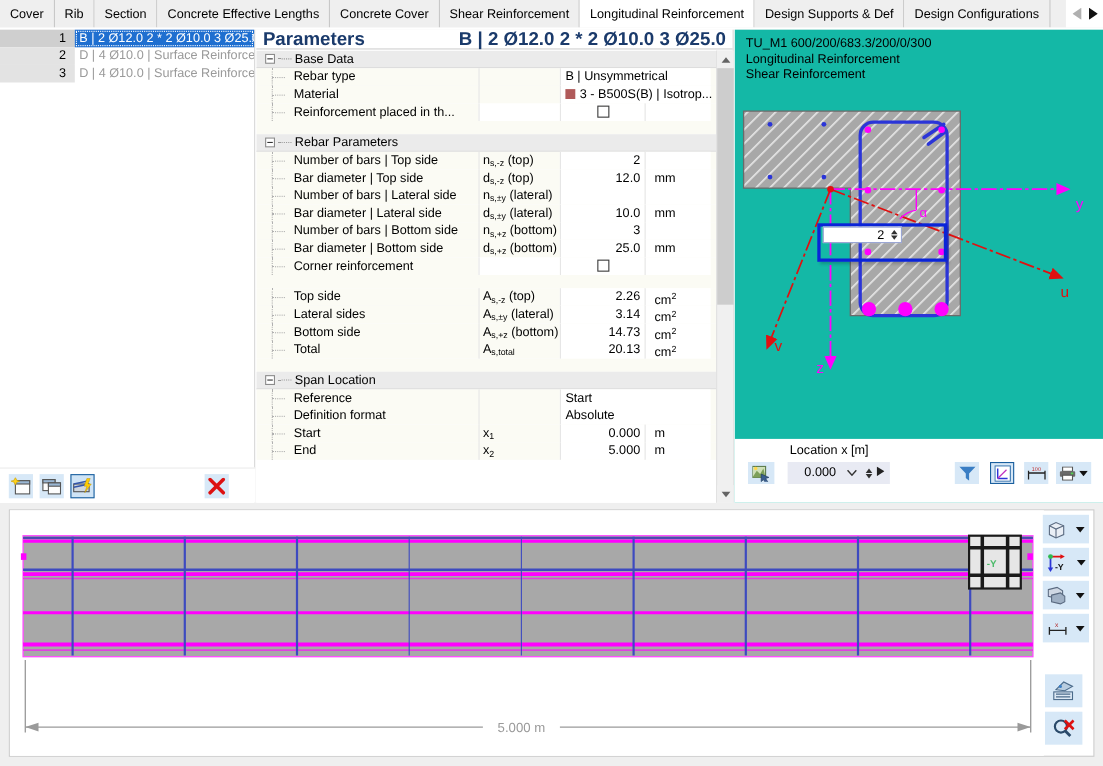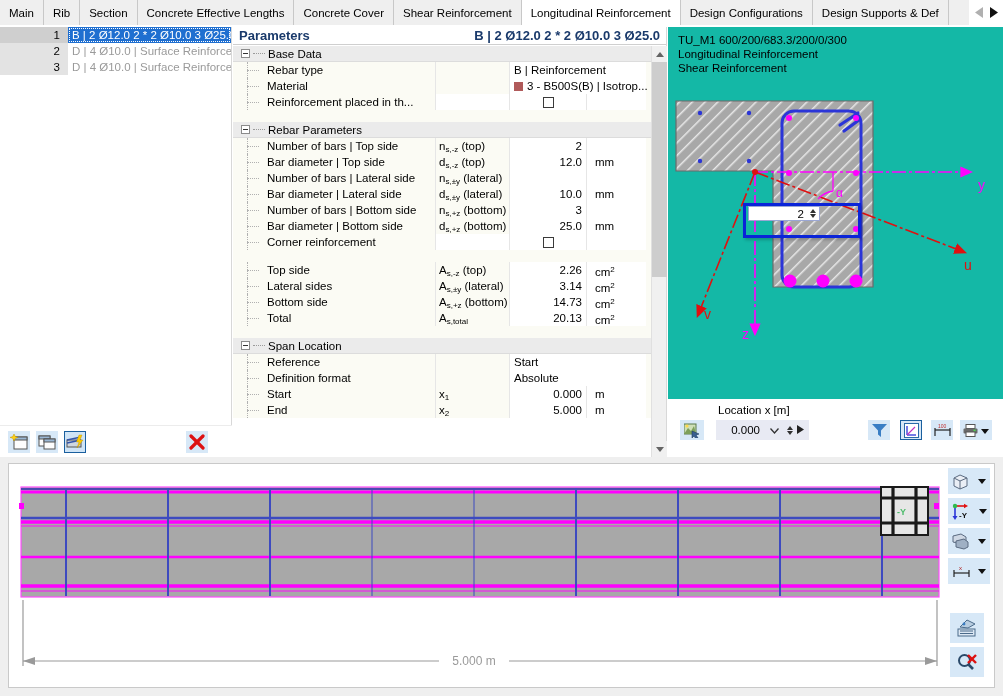--- a/index.html
+++ b/index.html
@@ -96,21 +96,21 @@
   .tbtn.sel { border: 1px solid #1a5f9e; background: #cfe4f6; }
   .tbtn.del { margin-left: auto; margin-right: 16px; background: #d7e8f7; }
 
   
   #params-panel {
     position: absolute; left: 233px; top: 0; width: 434px; height: 430px;
     background: #ffffff; border-right: 1px solid #d8d8d8;
   }
   #params-header {
     display: flex; height: 18px; align-items: center;
-    font-weight: bold; font-size: 13px; color: #1a3a6b;
+    font-weight: bold; font-size: 17px; color: #1a3a6b;
     padding: 0 6px 0 6px;
     border-bottom: 1px solid #cfcfcf;
   }
   #params-header .ph-right { margin-left: auto; font-weight: bold; }
   #params-body {
     position: absolute; top: 19px; left: 0; width: 419px; height: 411px;
     overflow: hidden;
   }
   .grp-row {
     height: 16px; display: flex; align-items: center;
@@ -229,29 +229,29 @@
     cursor: default;
   }
   .vtool .cr { width:0;height:0;border-left:4px solid transparent;border-right:4px solid transparent;border-top:5px solid #111; }
   #bottom-tools2 { position:absolute; right: 4px; bottom: 6px; width: 40px; }
   .vtool2 { width: 34px; height: 30px; margin-bottom: 4px; background:#d7e8f7; display:flex;align-items:center;justify-content:center; cursor:default;}
 </style>
 </head>
 <body>
 
 <div id="tabbar">
-  <div class="tab">Main</div>
+  <div class="tab">Cover</div>
   <div class="tab">Rib</div>
   <div class="tab">Section</div>
   <div class="tab">Concrete Effective Lengths</div>
   <div class="tab">Concrete Cover</div>
   <div class="tab">Shear Reinforcement</div>
   <div class="tab active">Longitudinal Reinforcement</div>
+  <div class="tab clipped">Design Supports &amp; Def</div>
   <div class="tab">Design Configurations</div>
-  <div class="tab clipped">Design Supports &amp; Def</div>
   <div id="tabnav">
     <div class="navarrow">
       <svg width="9" height="11" viewBox="0 0 9 11">
           <polygon points="8,0 8,11 0,5.5" fill="#b0b0b0"></polygon>
         </svg>
     </div>
     <div class="navarrow">
       <svg width="9" height="11" viewBox="0 0 9 11">
           <polygon points="1,0 1,11 9,5.5" fill="#111111"></polygon>
         </svg>
@@ -320,21 +320,21 @@
 
       <div class="grp-row">
         <span class="expander"></span>
         <span class="grp-dots"></span>
         <span>Base Data</span>
       </div>
       <div class="prow bg-cream">
         <div class="indent"></div>
         <div class="c-label">Rebar type</div>
         <div class="c-sym"></div>
-        <div class="c-val left bg-white" style="width:137px">B | Reinforcement</div>
+        <div class="c-val left bg-white" style="width:137px">B | Unsymmetrical</div>
       </div>
       <div class="prow bg-cream">
         <div class="indent"></div>
         <div class="c-label">Material</div>
         <div class="c-sym"></div>
         <div class="c-val left bg-white" style="width:137px">
           <span class="matswatch"></span><span>3 - B500S(B) | Isotrop...</span>
         </div>
       </div>
       <div class="prow bg-cream">

